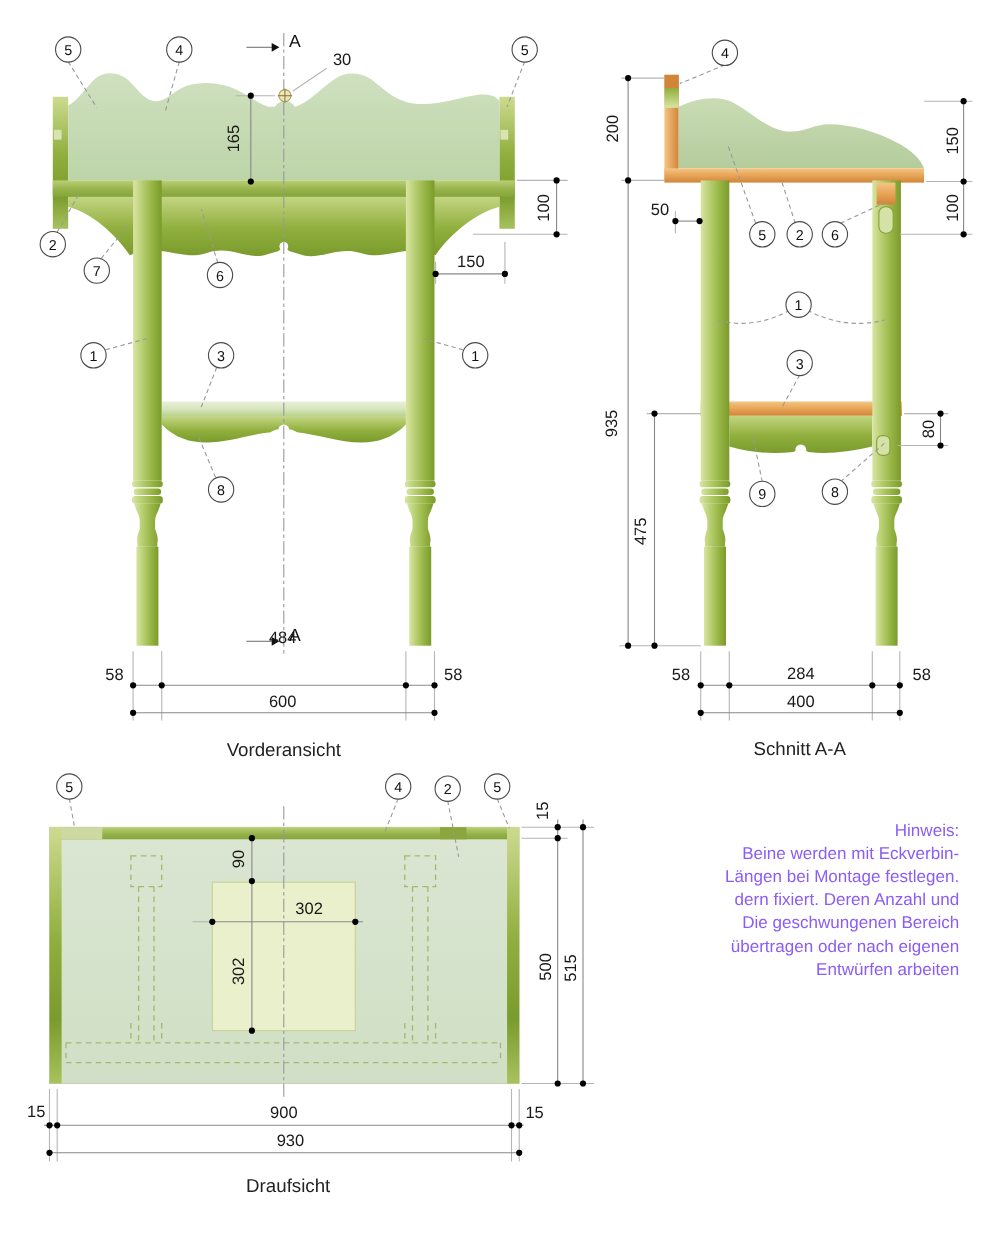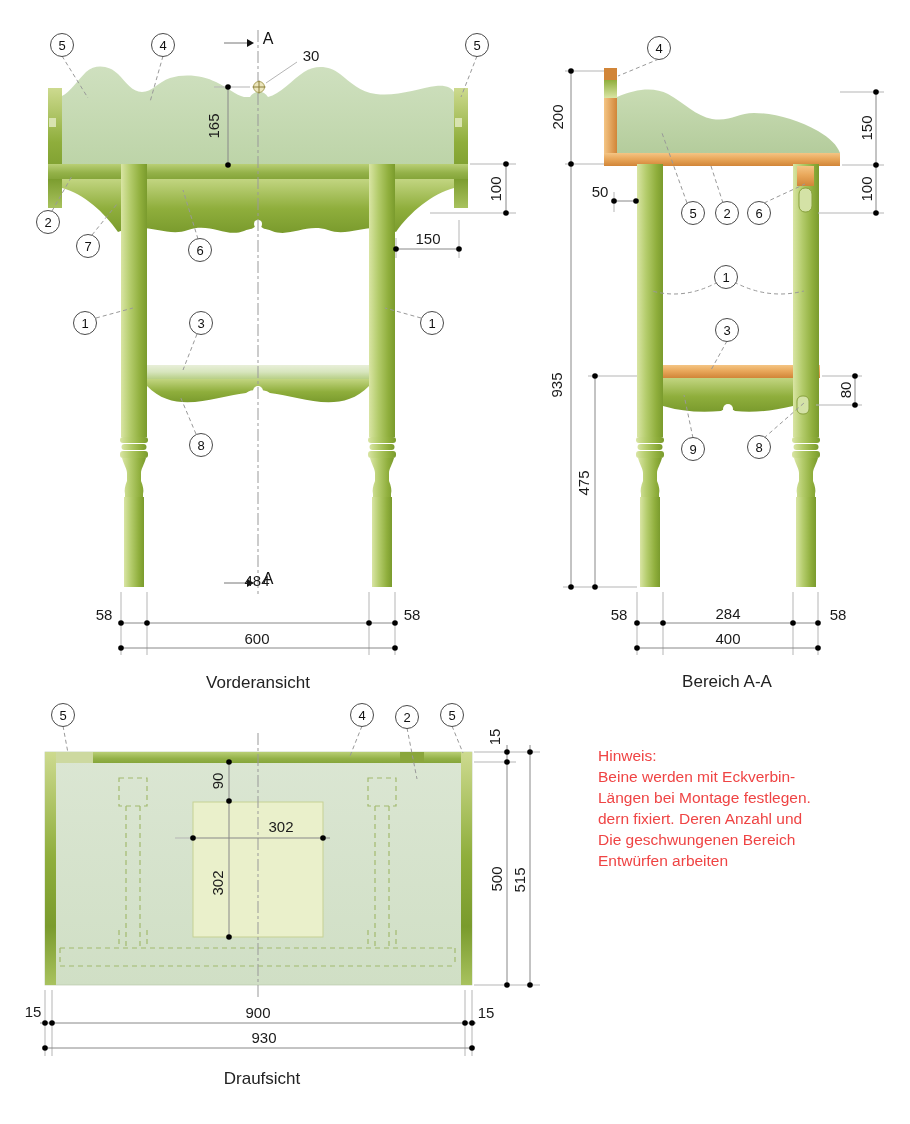--- a/index.html
+++ b/index.html
@@ -7,22 +7,22 @@
           font-family:"Liberation Sans",sans-serif;}
   svg{position:absolute;left:0;top:0;}
   .lbl{position:absolute;transform:translate(-50%,-50%);font-size:15px;color:#1a1a1a;
        white-space:nowrap;line-height:1;}
   .vert{transform:translate(-50%,-50%) rotate(-90deg);}
   .big{font-size:17px;color:#222;}
   .amark{font-size:16px;color:#111;}
   .callout{position:absolute;transform:translate(-50%,-50%);width:22px;height:22px;
            border:1.4px solid #4a4a4a;border-radius:50%;background:#fff;display:flex;
            align-items:center;justify-content:center;font-size:13px;color:#111;}
-  .note{position:absolute;left:598px;top:745px;width:300px;font-size:15.5px;
-        line-height:21px;color:#ef4444;}
+  .note{position:absolute;left:572px;top:745px;width:300px;font-size:15.5px;
+        line-height:21px;color:#8b5cf6;text-align:right;}
   .note div{white-space:nowrap;}
 </style>
 </head>
 <body>
 
 <div class="canvas">
 
 <svg width="910" height="1124" viewBox="0 0 910 1124">
   <defs>
     <linearGradient id="legGrad" x1="0" y1="0" x2="1" y2="0">
@@ -362,21 +362,21 @@
 <span class="lbl" style="left:600px;top:191px">50</span>
 <span class="lbl vert" style="left:866px;top:128px">150</span>
 <span class="lbl vert" style="left:866px;top:189px">100</span>
 <span class="lbl vert" style="left:556px;top:385px">935</span>
 <span class="lbl vert" style="left:583px;top:483px">475</span>
 <span class="lbl vert" style="left:845px;top:390px">80</span>
 <span class="lbl" style="left:619px;top:614px">58</span>
 <span class="lbl" style="left:728px;top:613px">284</span>
 <span class="lbl" style="left:838px;top:614px">58</span>
 <span class="lbl" style="left:728px;top:638px">400</span>
-<span class="lbl big" style="left:727px;top:681px">Bereich A-A</span>
+<span class="lbl big" style="left:727px;top:681px">Schnitt A-A</span>
 
 <span class="callout" style="left:63px;top:715px">5</span>
 <span class="callout" style="left:362px;top:715px">4</span>
 <span class="callout" style="left:407px;top:717px">2</span>
 <span class="callout" style="left:452px;top:715px">5</span>
 
 <span class="lbl vert" style="left:494px;top:737px">15</span>
 <span class="lbl vert" style="left:217px;top:781px">90</span>
 <span class="lbl" style="left:281px;top:826px">302</span>
 <span class="lbl vert" style="left:217px;top:883px">302</span>
@@ -387,16 +387,17 @@
 <span class="lbl" style="left:486px;top:1012px">15</span>
 <span class="lbl" style="left:264px;top:1037px">930</span>
 <span class="lbl big" style="left:262px;top:1078px">Draufsicht</span>
 
 <div class="note">
   <div>Hinweis:</div>
   <div>Beine werden mit Eckverbin-</div>
   <div>Längen bei Montage festlegen.</div>
   <div>dern fixiert. Deren Anzahl und</div>
   <div>Die geschwungenen Bereich</div>
+  <div>übertragen oder nach eigenen</div>
   <div>Entwürfen arbeiten</div>
 </div>
 
 </div>
 
 </body></html>

